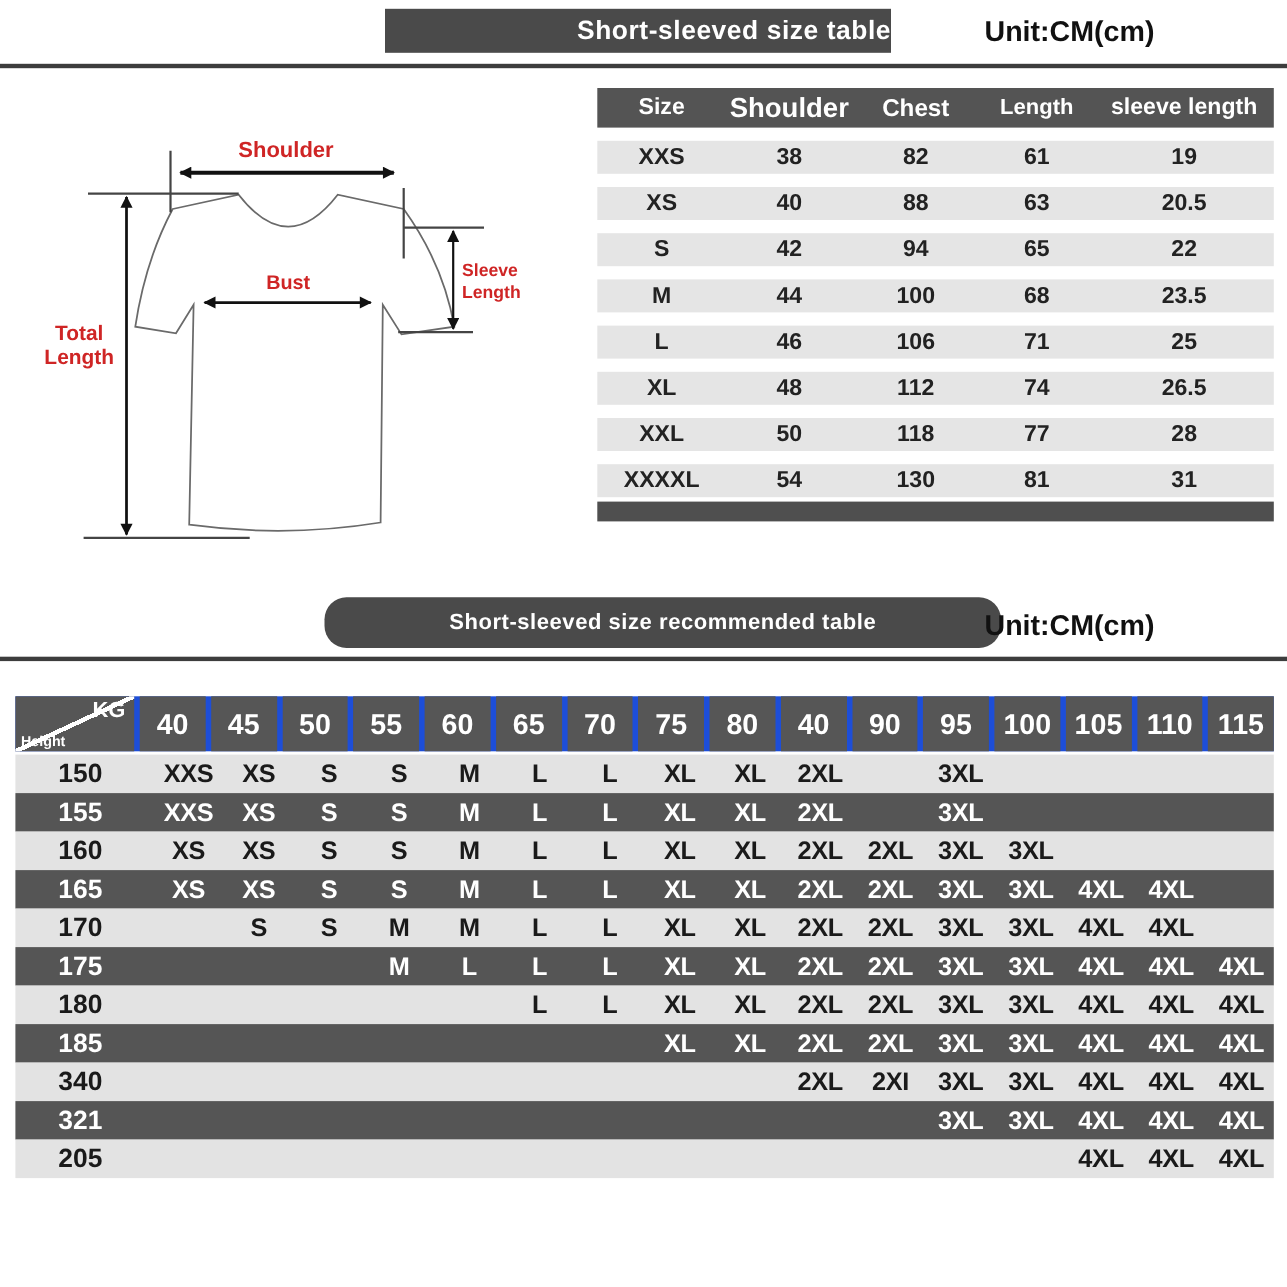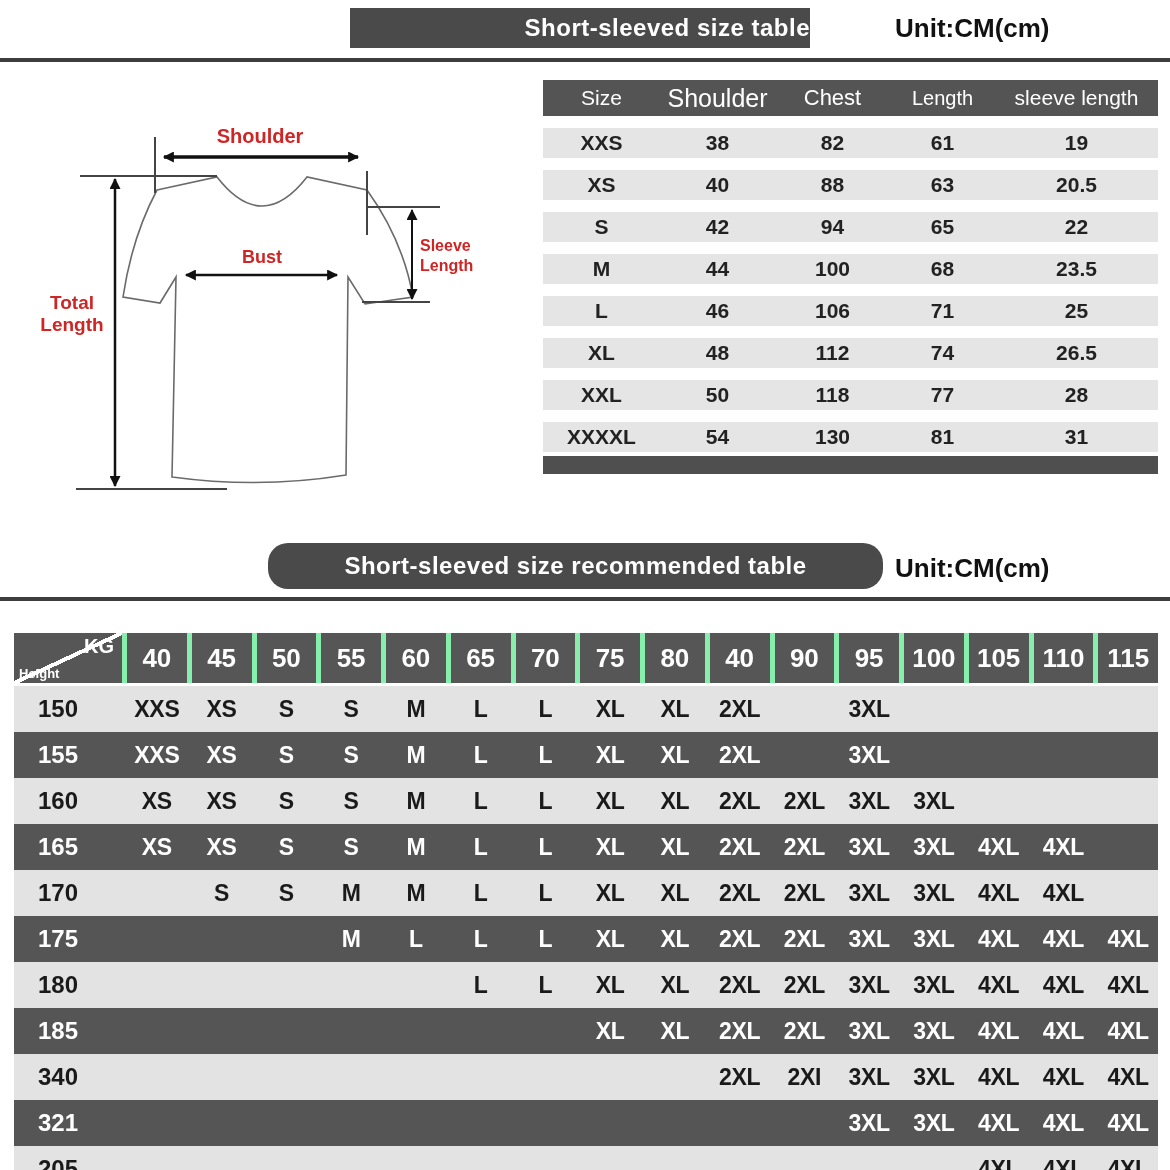--- a/index.html
+++ b/index.html
@@ -3,58 +3,58 @@
 <meta charset="utf-8">
 <style>
   html,body{margin:0;padding:0;background:#fff;}
   .page{position:relative;width:1170px;height:1170px;overflow:hidden;background:#fff;
         font-family:"Liberation Sans","DejaVu Sans",sans-serif;color:#1a1a1a;}
 
   
   .title-box{position:absolute;background:#4a4a4a;color:#fff;font-weight:700;
              text-align:center;letter-spacing:.5px;}
   .t1{left:350px;top:8px;width:460px;height:40px;line-height:40px;font-size:24px;text-align:right;}
-  .t2{left:268px;top:543px;width:615px;height:46px;line-height:46px;font-size:24px;border-radius:20px;}
+  .t2{left:295px;top:543px;width:615px;height:46px;line-height:46px;font-size:20px;border-radius:20px;}
   .unit{position:absolute;font-weight:700;font-size:26px;color:#111;text-align:left;width:250px;}
   .u1{left:895px;top:13px;}
   .u2{left:895px;top:553px;}
   .hr{position:absolute;left:0;width:1170px;height:4px;background:#3d3d3d;}
   .hr1{top:58px;}
   .hr2{top:597px;}
 
   
   .diagram{position:absolute;left:20px;top:85px;width:500px;height:430px;}
   .diagram text{font-family:"Liberation Sans","DejaVu Sans",sans-serif;font-weight:700;fill:#cf2525;}
 
   
   .size-table{position:absolute;left:543px;top:80px;width:615px;}
   .st-grid{display:grid;grid-template-columns:117px 115px 115px 105px 163px;align-items:center;}
   .st-header{background:#545454;height:36px;color:#fff;}
-  .st-hcell{text-align:center;font-weight:400;}
+  .st-hcell{text-align:center;font-weight:700;}
   .st-header div:nth-of-type(1){font-size:21px;}
   .st-header div:nth-of-type(2){font-size:25px;}
   .st-header div:nth-of-type(3){font-size:22px;}
   .st-header div:nth-of-type(4){font-size:20px;}
   .st-header div:nth-of-type(5){font-size:21px;}
   .st-row{background:#e5e5e5;height:30px;margin-top:12px;}
   .st-cell{text-align:center;font-weight:700;font-size:21px;color:#222;}
   .st-footer{height:18px;margin-top:4px;background:#4f4f4f;}
 
   
   .rec-table{position:absolute;left:14px;top:633px;width:1144px;}
   .rec-grid{display:grid;grid-template-columns:108px repeat(16,1fr);column-gap:5px;align-items:center;}
-  .rec-header{height:50px;background:#86efac;}
+  .rec-header{height:50px;background:#1d4ed8;}
   .kg-box{background:#565656;color:#fff;height:50px;line-height:50px;text-align:center;
           font-weight:700;font-size:26px;}
   .corner{position:relative;height:50px;
           background:linear-gradient(to bottom right,rgba(0,0,0,0) calc(50% - 2px),#fff calc(50% - 2px),#fff calc(50% + 2px),rgba(0,0,0,0) calc(50% + 2px)),#565656;}
   .corner .kg{position:absolute;top:2px;right:8px;color:#fff;font-weight:700;font-size:20px;}
   .corner .hgt{position:absolute;bottom:2px;left:5px;color:#fff;font-weight:700;font-size:13px;}
   .rec-body{margin-top:3px;}
-  .rec-row{height:46px;}
+  .rec-row{height:35px;padding-left:15px;}
   .rec-body .rec-row:nth-of-type(odd){background:#e3e3e3;color:#1a1a1a;}
   .rec-body .rec-row:nth-of-type(even){background:#555555;color:#fff;}
   .rec-hcell{font-weight:700;font-size:24px;padding-left:24px;text-align:left;}
   .rec-cell{text-align:center;font-weight:700;font-size:23px;letter-spacing:-.3px;}
 </style>
 </head>
 <body>
 
 <div class="page">
 

